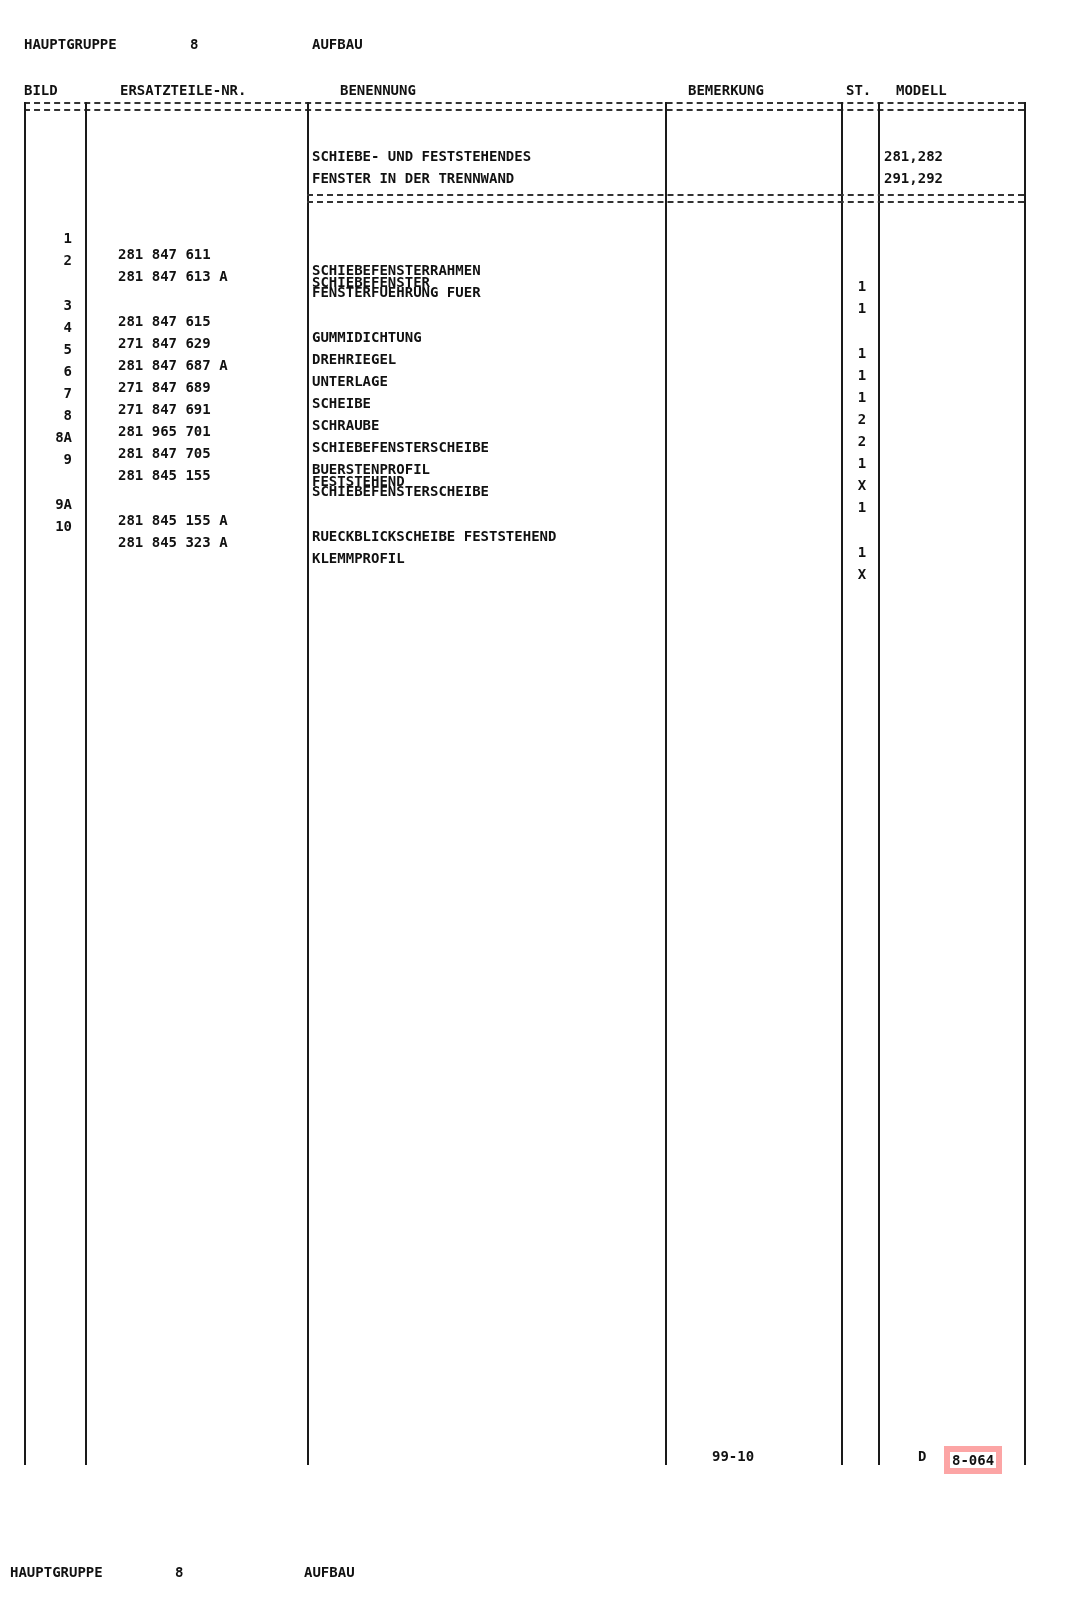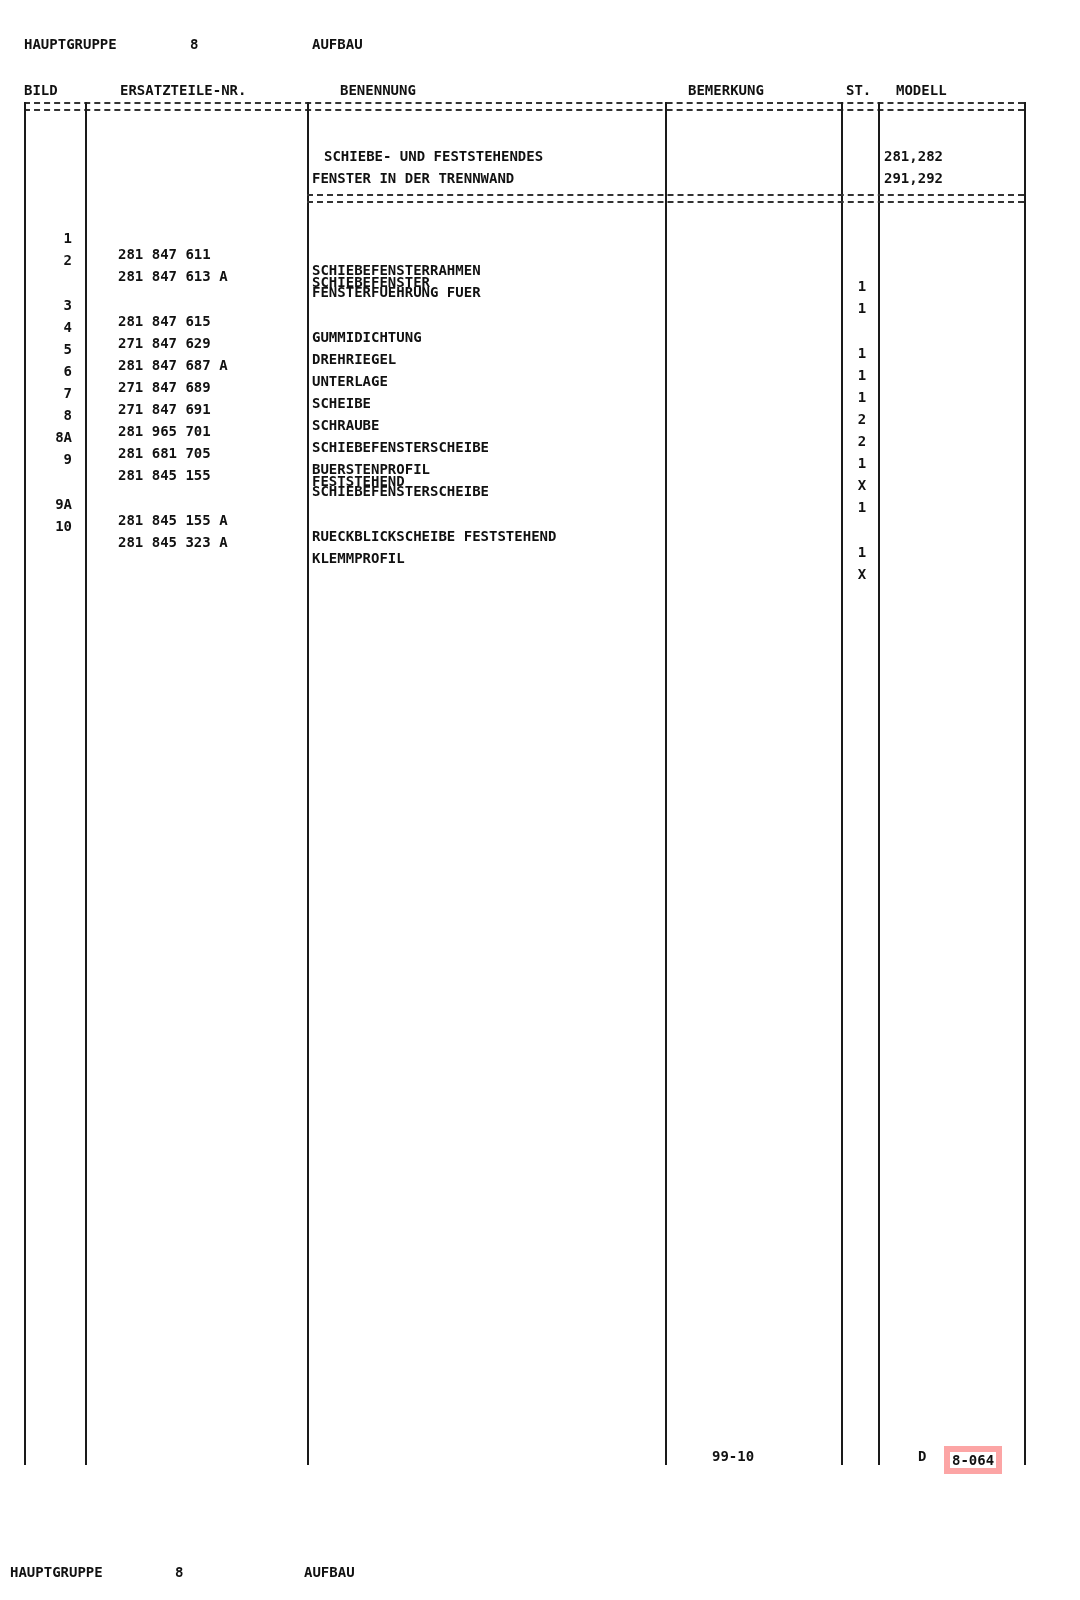--- a/index.html
+++ b/index.html
@@ -40,21 +40,21 @@
 <div class="dash" style="left:24px; width:1000px; top:102px;"></div>
 
 <div class="vline" style="left:24px; top:102px; height:1363px;"></div>
 <div class="vline" style="left:85px; top:102px; height:1363px;"></div>
 <div class="vline" style="left:307px; top:102px; height:1363px;"></div>
 <div class="vline" style="left:665px; top:102px; height:1363px;"></div>
 <div class="vline" style="left:841px; top:102px; height:1363px;"></div>
 <div class="vline" style="left:878px; top:102px; height:1363px;"></div>
 <div class="vline" style="left:1024px; top:102px; height:1363px;"></div>
 
-<div class="abs" style="left:312px; top:148px;margin-left:12px;">SCHIEBE- UND FESTSTEHENDES</div>
+<div class="abs" style="left:312px; top:148px;">SCHIEBE- UND FESTSTEHENDES</div>
 <div class="abs" style="left:312px; top:170px;">FENSTER IN DER TRENNWAND</div>
 <div class="abs" style="left:884px; top:148px;">281,282</div>
 <div class="abs" style="left:884px; top:170px;">291,292</div>
 
 <div class="dash" style="left:307px; width:717px; top:194px;"></div>
 
 <div>
   <div class="row" style="left:0; top:214px; width:1080px;">
     <span class="c-bild">1</span>
     <span class="c-nr">281 847 611</span>
@@ -101,21 +101,21 @@
     <span class="c-st">2</span>
   </div>
   <div class="row" style="left:0; top:391px; width:1080px;">
     <span class="c-bild">8</span>
     <span class="c-nr">281 965 701</span>
     <span class="c-ben">SCHIEBEFENSTERSCHEIBE</span>
     <span class="c-st">1</span>
   </div>
   <div class="row" style="left:0; top:413px; width:1080px;">
     <span class="c-bild">8A</span>
-    <span class="c-nr">281 681 705</span>
+    <span class="c-nr">281 847 705</span>
     <span class="c-ben">BUERSTENPROFIL</span>
     <span class="c-st">X</span>
   </div>
   <div class="row" style="left:0; top:435px; width:1080px;">
     <span class="c-bild">9</span>
     <span class="c-nr">281 845 155</span>
     <span class="c-ben">SCHIEBEFENSTERSCHEIBE</span>
     <span class="c-st">1</span>
   </div>
   <div class="row" style="left:0; top:457px; width:860px;">

